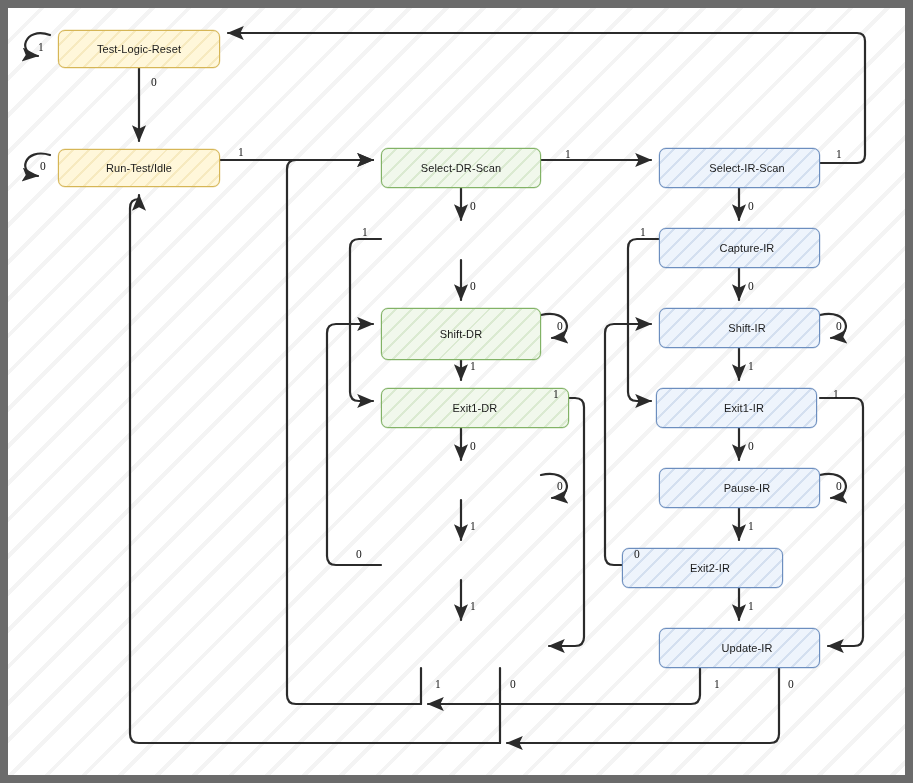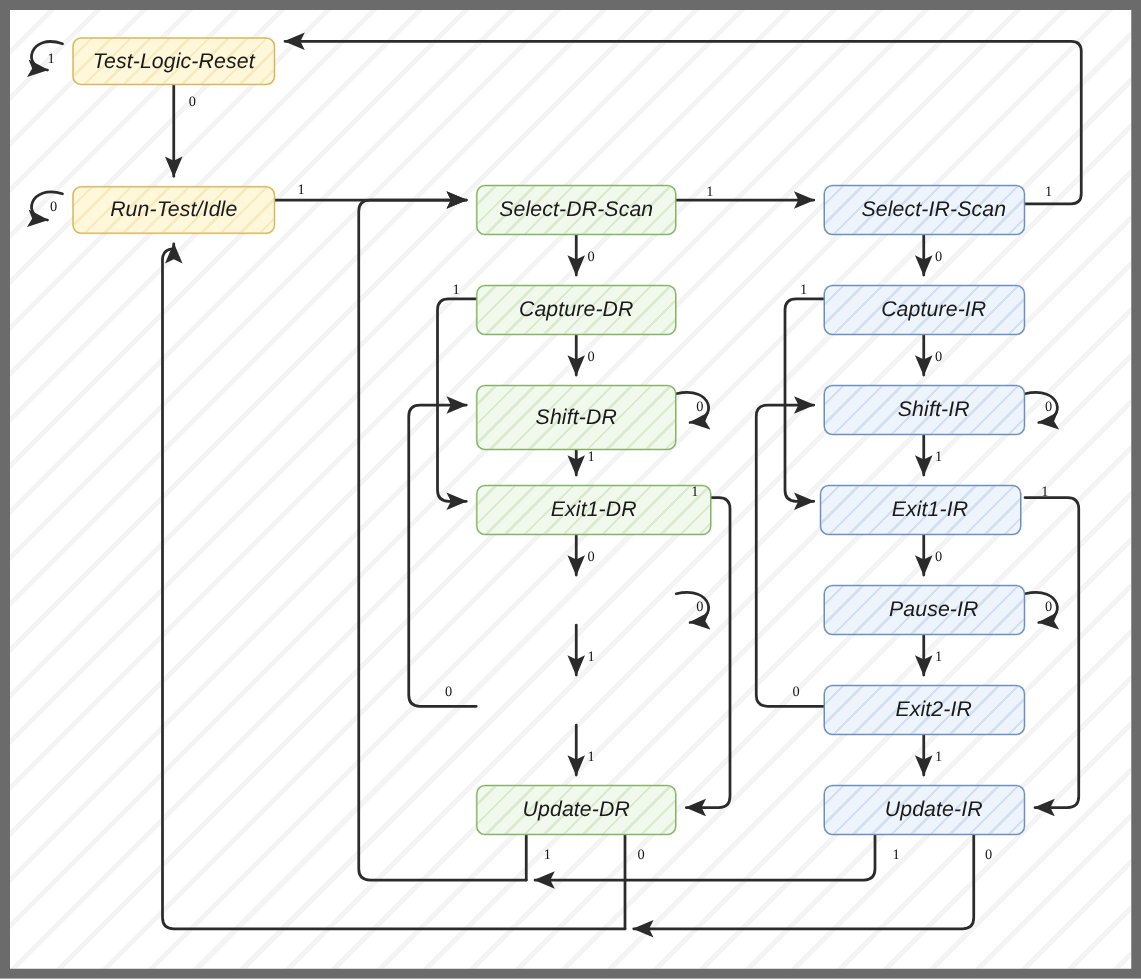--- a/index.html
+++ b/index.html
@@ -23,25 +23,24 @@
       rgba(0,0,0,0.045) 22px,
       rgba(0,0,0,0.045) 26px);
     pointer-events:none;
   }
   #edges{position:absolute;left:0;top:0;width:897px;height:767px;}
   .node{
     position:absolute;
     box-sizing:border-box;
     display:flex;align-items:center;justify-content:center;
     border-radius:7px;
-    font-size:17px;
+    font-size:11px;
     color:#1a1a1a;
     letter-spacing:.1px;
     background-repeat:repeat;
-    font-style:italic;
   }
   .node span{position:relative;z-index:2;}
   .n-yellow{
     border:1.6px solid #d6b656;
     background-color:#fff7da;
     background-image:repeating-linear-gradient(135deg,
       rgba(0,0,0,0) 0px, rgba(0,0,0,0) 9px,
       rgba(214,182,86,0.20) 9px, rgba(214,182,86,0.20) 11px);
     box-shadow:0 0 0 .4px rgba(214,182,86,.45);
   }
@@ -148,37 +147,31 @@
     </div>
 
   <div class="node n-yellow" style="left:50px;top:141px;width:162px;height:38px">
     <span>Run-Test/Idle</span>
     </div>
 
   <div class="node n-green" style="left:373px;top:140px;width:160px;height:40px">
     <span>Select-DR-Scan</span>
     </div>
 
-  <div class="node n-green" style="left:373px;top:220px;width:160px;height:40px">
-    <span>Capture-DR</span>
-    </div>
 
   <div class="node n-green" style="left:373px;top:300px;width:160px;height:52px">
     <span>Shift-DR</span>
     </div>
 
   <div class="node n-green" style="left:373px;top:380px;width:188px;height:40px">
     <span>Exit1-DR</span>
     </div>
 
 
 
-  <div class="node n-green" style="left:373px;top:620px;width:160px;height:40px">
-    <span>Update-DR</span>
-    </div>
 
   <div class="node n-blue" style="left:651px;top:140px;width:161px;height:40px">
     <span>Select-IR-Scan</span>
     </div>
 
   <div class="node n-blue" style="left:651px;top:220px;width:161px;height:40px">
     <span>Capture-IR</span>
     </div>
 
   <div class="node n-blue" style="left:651px;top:300px;width:161px;height:40px">
@@ -186,21 +179,21 @@
     </div>
 
   <div class="node n-blue" style="left:648px;top:380px;width:161px;height:40px">
     <span>Exit1-IR</span>
     </div>
 
   <div class="node n-blue" style="left:651px;top:460px;width:161px;height:40px">
     <span>Pause-IR</span>
     </div>
 
-  <div class="node n-blue" style="left:651px;top:540px;width:161px;height:40px">
+  <div class="node n-blue" style="left:614px;top:540px;width:161px;height:40px">
     <span>Exit2-IR</span>
     </div>
 
   <div class="node n-blue" style="left:651px;top:620px;width:161px;height:40px">
     <span>Update-IR</span>
     </div>
 
   <div class="elabel" style="left:30px;top:33px">1</div>
   <div class="elabel" style="left:143px;top:68px">0</div>
   <div class="elabel" style="left:32px;top:152px">0</div>

